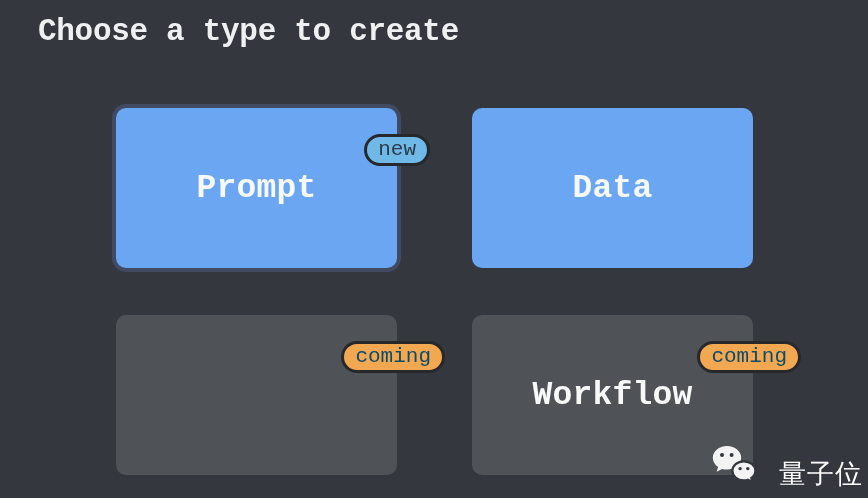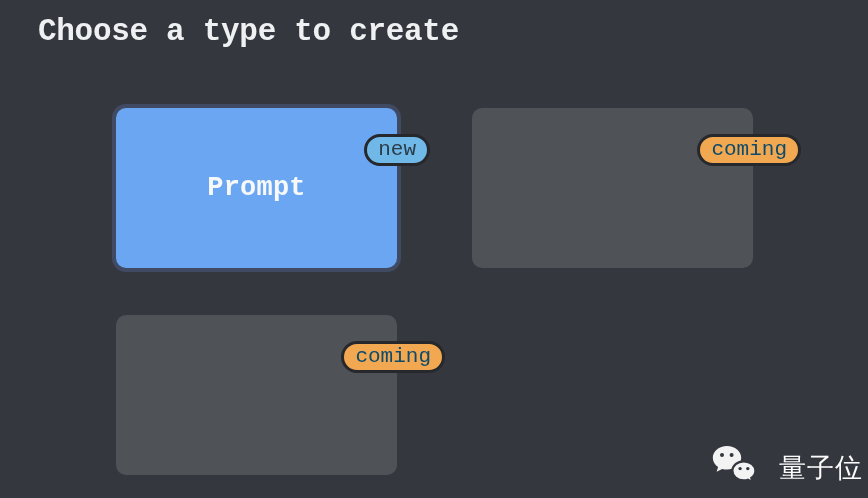--- a/index.html
+++ b/index.html
@@ -24,64 +24,68 @@
 
   .card {
     position:relative; width:281px; height:160px;
     border-radius:10px;
     display:flex; align-items:center; justify-content:center;
     cursor:pointer;
   }
   .card.selected { box-shadow:0 0 0 4px #404a63; }
 
   .card-label {
-    font-size:27px; font-weight:700; color:#f7f8f8;
+    font-size:33px; font-weight:700; color:#f7f8f8;
     letter-spacing:0.2px;
   }
 
   .badge {
     position:absolute; top:-13px; z-index:2;
     font-size:21px; line-height:24px; font-weight:400;
     padding:1px 11px;
     border:3px solid #26282c; border-radius:999px;
     white-space:nowrap;
     margin-top:39px;
   }
   .badge-new    { right:-33px; color:#2b3c49; }
   .badge-coming { right:-48px; color:#0c4a6e; }
 
   .watermark {
     position:absolute; right:5px; bottom:6px;
-    display:flex; align-items:center; gap:22px;
+    display:flex; align-items:flex-end; gap:22px;
     color:#fcfcfd;
   }
   .wm-text { font-size:27px; letter-spacing:1px; }
   .wm-icon { display:block; }
 </style>
 </head>
 <body>
 
 <div class="stage" style="background-color: rgb(52, 55, 61);">
 
   <h1 class="title">Choose a type to create</h1>
 
   <div class="grid">
 
     <div class="card selected" style="background-color: rgb(107, 166, 243);">
       <span class="badge badge-new" style="background-color: rgb(111, 184, 232);">new</span>
       <span class="card-label">Prompt</span>
     </div>
 
+    <div class="card" style="background-color: rgb(107, 166, 243);">
+      <span class="card-label">Data</span>
+    </div>
 
     <div class="card disabled" style="background-color: rgb(79, 82, 87);">
       <span class="badge badge-coming" style="background-color: rgb(242, 168, 80);">coming</span>
     </div>
 
     <div class="card disabled" style="background-color: rgb(79, 82, 87);">
       <span class="badge badge-coming" style="background-color: rgb(242, 168, 80);">coming</span>
+      <span class="card-label">Workflow</span>
     </div>
 
   </div>
 
   <div class="watermark">
     <svg class="wm-icon" width="45" height="49" viewBox="0 0 45 49" aria-hidden="true">
 
       <path fill="#f3f3f4" d="M15 3 C7.0 3 0.8 8.2 0.8 14.7 C0.8 18.5 2.9 21.8 6.1 23.9 L4.6 28.8 L10.1 25.9 C11.6 26.3 13.3 26.5 15 26.5 C23.0 26.5 29.2 21.2 29.2 14.7 C29.2 8.2 23.0 3 15 3 Z"></path>
       <circle cx="10" cy="12" r="2" fill="#34373d"></circle>
       <circle cx="19.6" cy="12" r="2" fill="#34373d"></circle>

